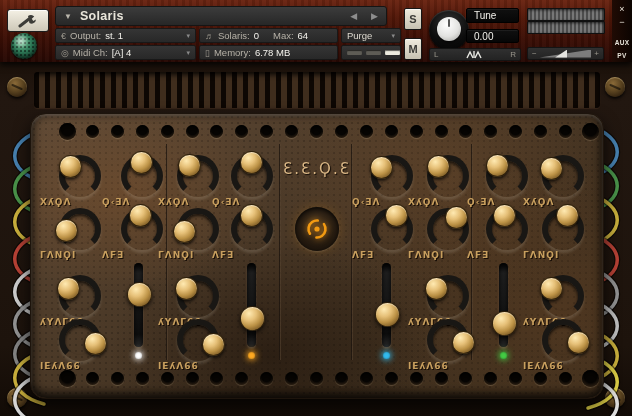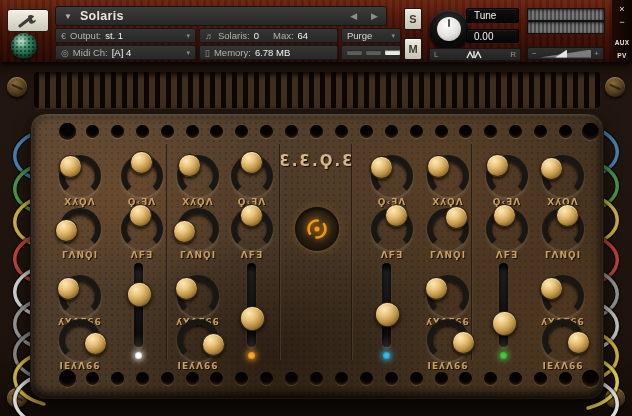--- a/index.html
+++ b/index.html
@@ -97,25 +97,25 @@
   .divider{position:absolute;width:2px;top:30px;height:216px;
     background:linear-gradient(90deg,rgba(8,4,2,.85),rgba(140,110,80,.45));}
   .knob{position:absolute;width:80px;height:58px;}
   .arc{position:absolute;left:19px;top:0;width:30px;height:30px;border-radius:50%;
     border:6px solid #191714;border-bottom-color:transparent;
     box-shadow:0 3px 3px rgba(255,245,225,.14),inset 0 2px 3px rgba(0,0,0,.7);}
   .ball{position:absolute;width:21px;height:21px;border-radius:50%;
     background:radial-gradient(circle at 35% 28%,#ffeab2,#e6c078 32%,#bb9145 58%,#70501f 86%,#543a10);
     border:1px solid rgba(28,18,4,.85);
     box-shadow:0 2px 3px rgba(0,0,0,.65),inset 0 1px 1px rgba(255,255,255,.55);}
-  .glyph{position:absolute;left:0;top:42px;width:80px;text-align:center;
+  .glyph{position:absolute;left:0;top:42px;width:80px;
     font-family:"DejaVu Sans",sans-serif;font-size:9px;font-weight:bold;letter-spacing:1px;
     color:#c89f5e;text-shadow:1px 1px 0 rgba(18,10,4,.9);}
   .ptitle{position:absolute;text-align:center;font-family:"DejaVu Sans",sans-serif;
-    color:#d9b685;font-weight:bold;text-shadow:1px 1px 1px rgba(15,8,3,.95);}
+    color:#d9b685;font-weight:normal;text-shadow:1px 1px 1px rgba(15,8,3,.95);margin-top:8px;}
   .slider-track{position:absolute;width:9px;height:84px;border-radius:5px;
     background:linear-gradient(180deg,#0b0b0b,#1f1f1f 12%,#0e0e0e 85%,#2a2a2a);
     box-shadow:0 2px 2px rgba(255,240,215,.15),inset 0 3px 5px rgba(0,0,0,.9);}
   .sthumb{position:absolute;width:23px;height:23px;border-radius:50%;
     background:radial-gradient(circle at 35% 28%,#ffeab2,#e6c078 32%,#bb9145 58%,#70501f 86%,#543a10);
     border:1px solid rgba(28,18,4,.85);box-shadow:0 2px 4px rgba(0,0,0,.7),inset 0 1px 1px rgba(255,255,255,.5);}
   .led{position:absolute;width:7px;height:7px;border-radius:50%;}
   .logo-btn{position:absolute;width:44px;height:44px;border-radius:50%;
     background:radial-gradient(circle at 50% 36%,#3d2e1e,#261b10 58%,#130d07);
     box-shadow:0 1px 2px rgba(255,245,220,.14),inset 0 2px 5px rgba(0,0,0,.85),0 0 12px rgba(235,150,30,.22);

